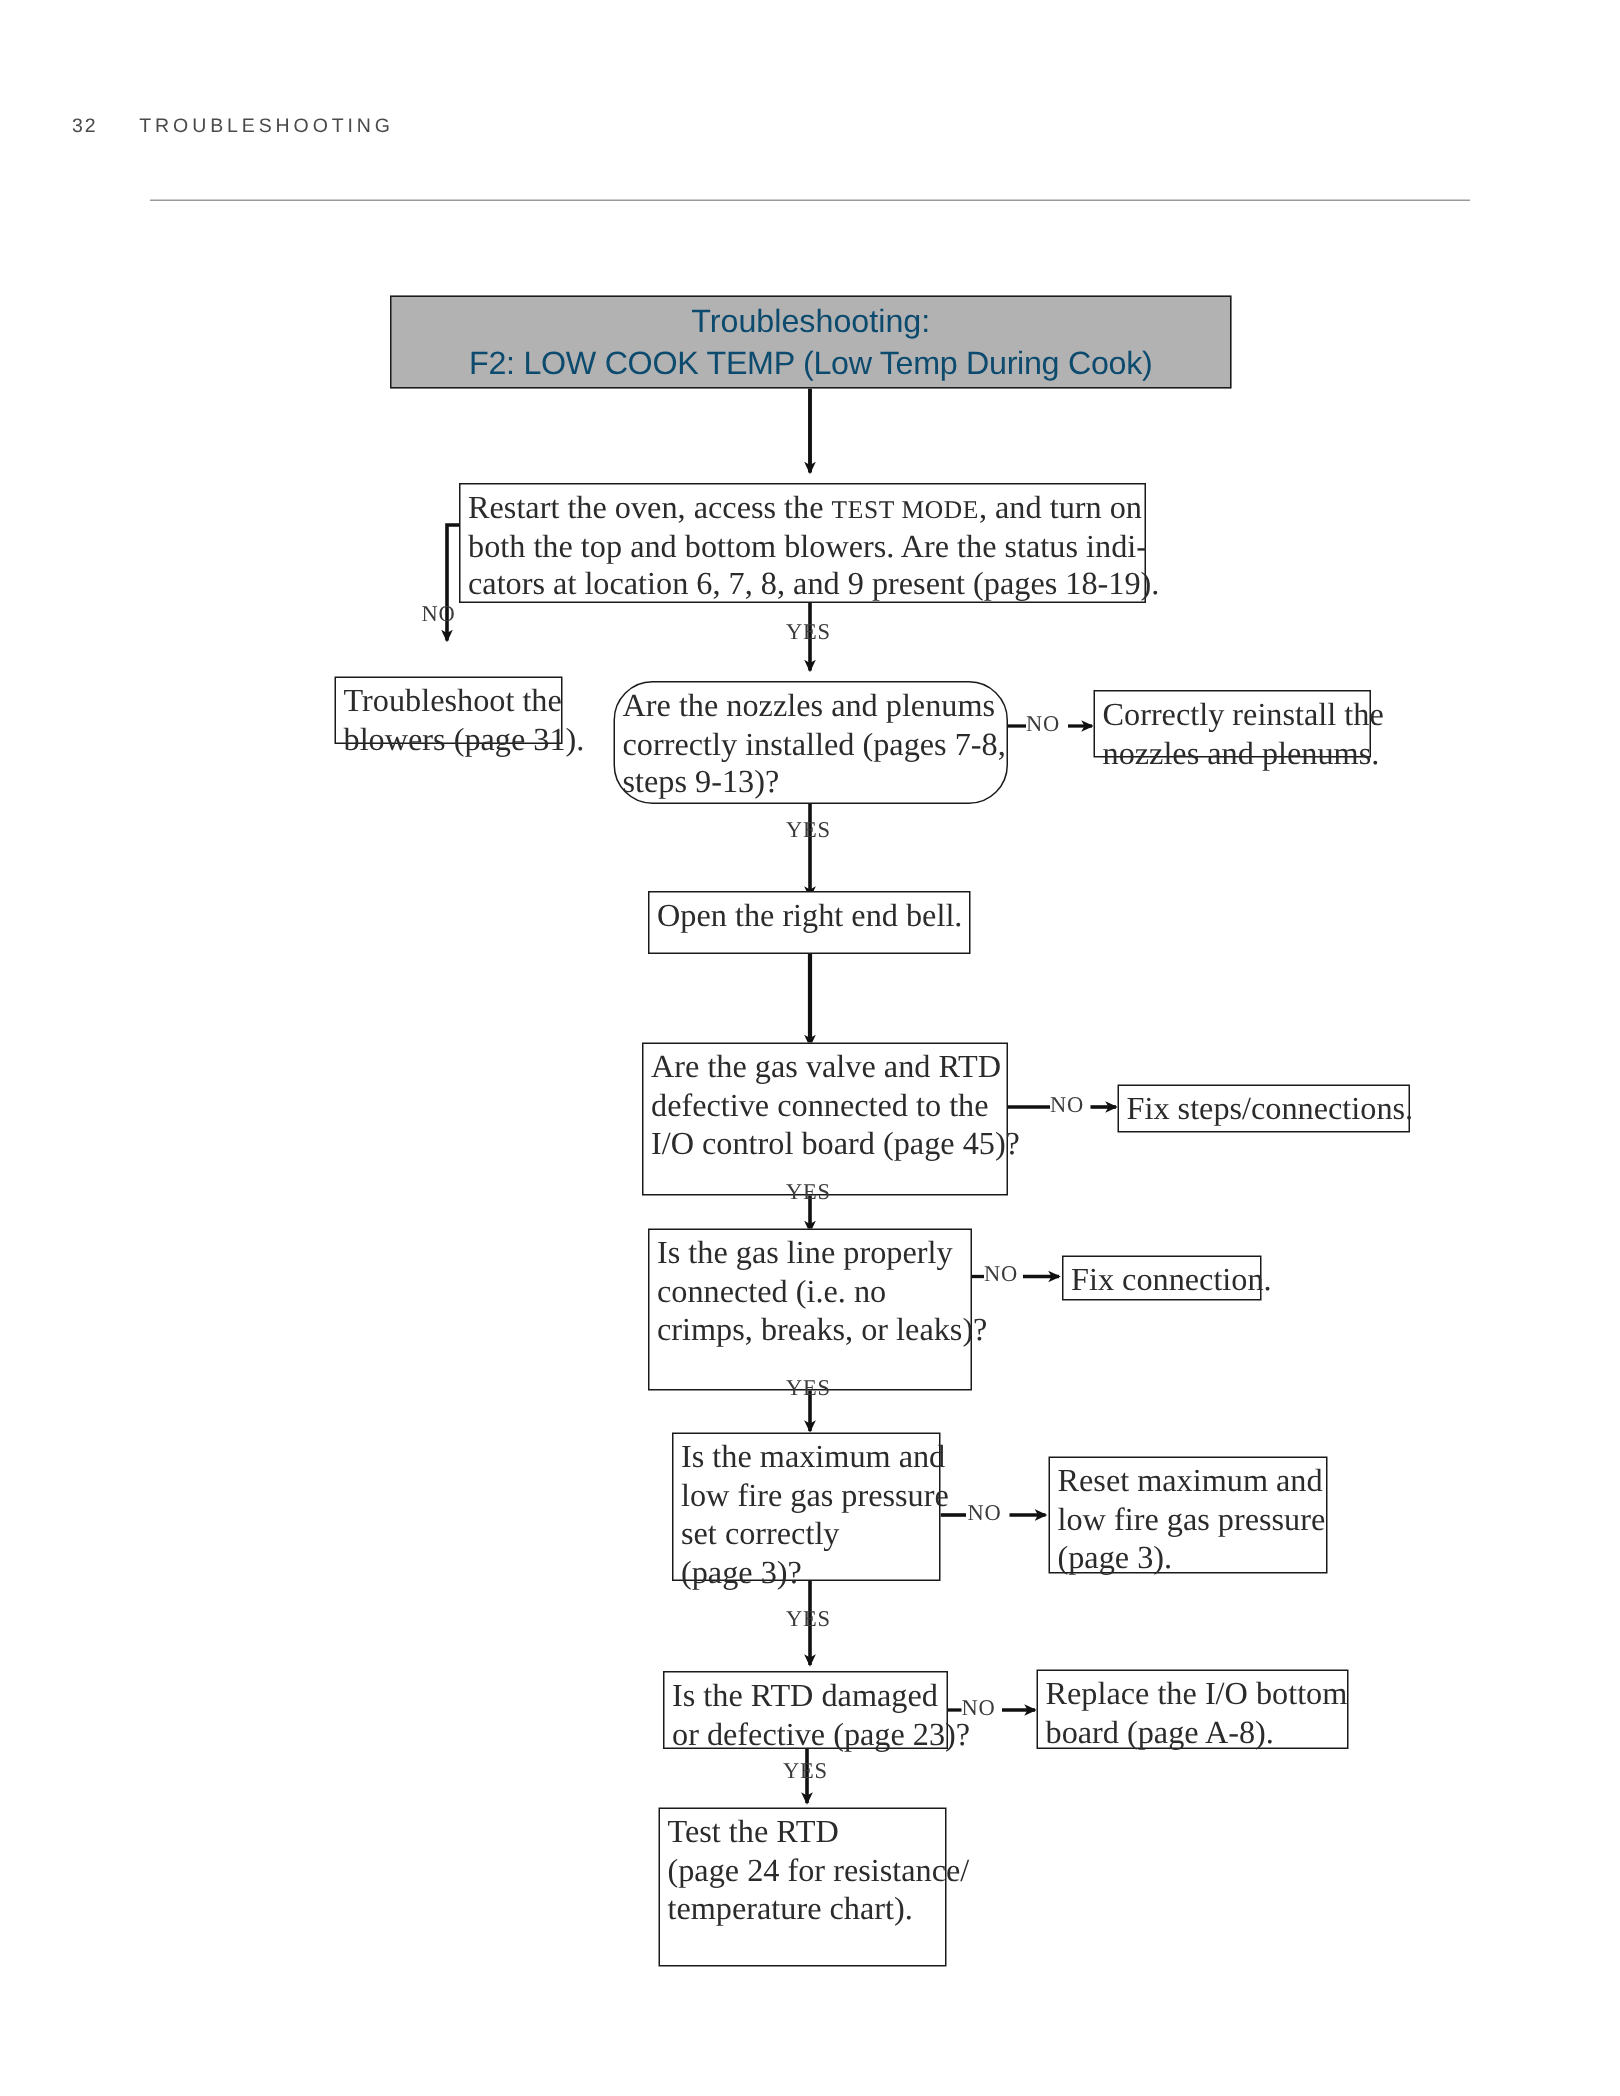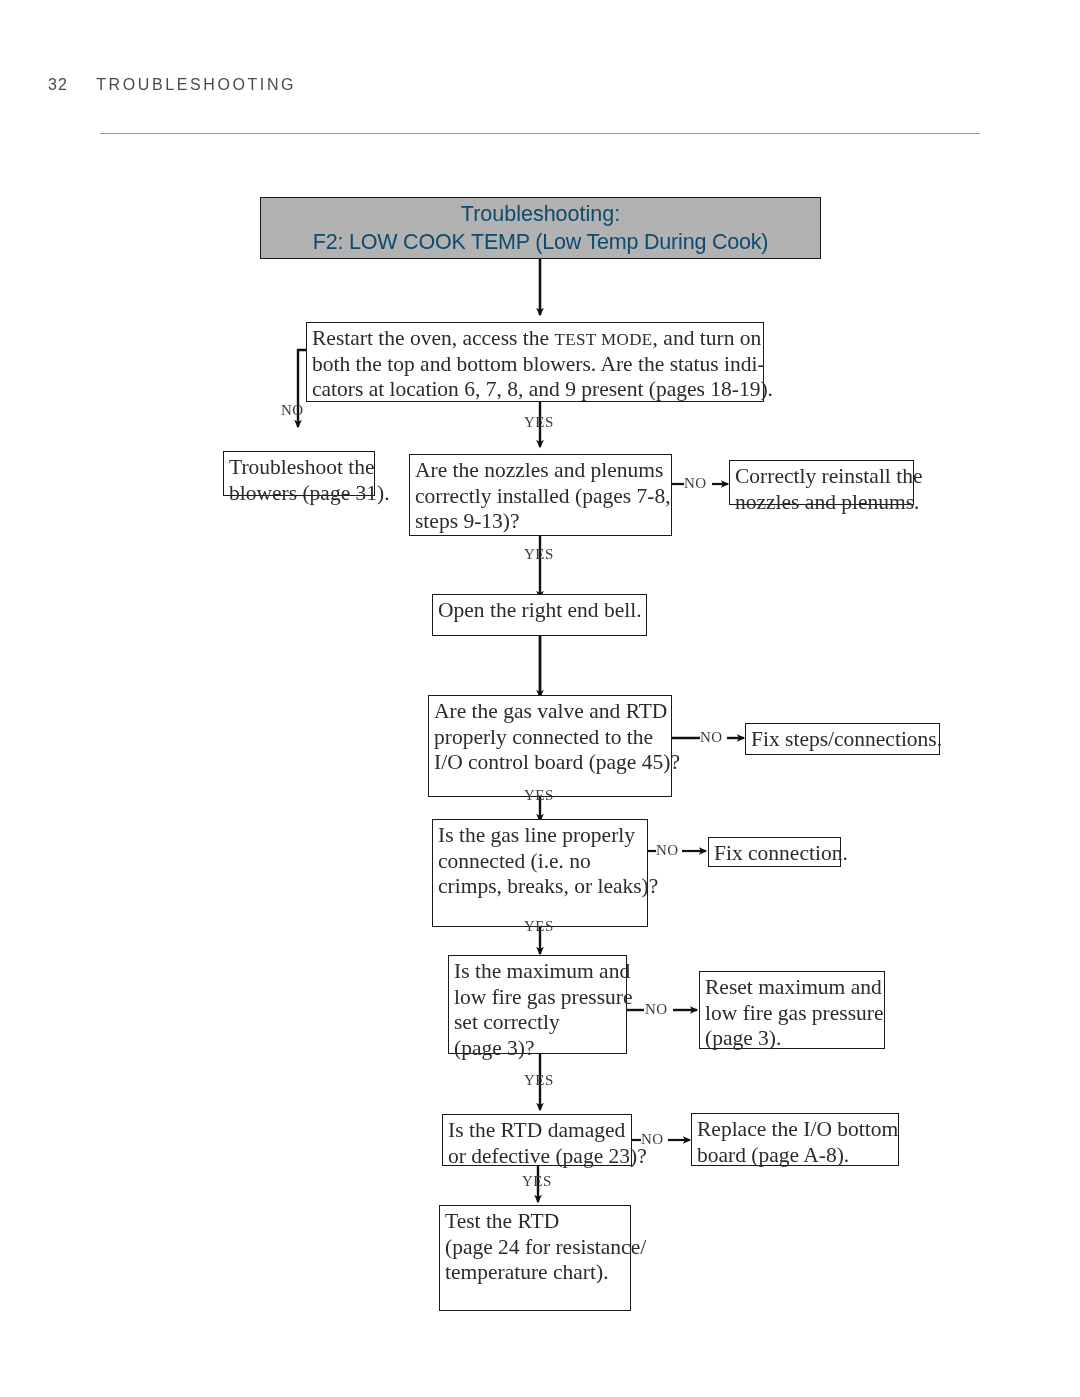--- a/index.html
+++ b/index.html
@@ -16,21 +16,21 @@
   }
 
   
   #page-header {
     position: absolute;
     left: 48px;
     top: 76px;
     display: flex;
     align-items: baseline;
     font-family: "Liberation Sans", "DejaVu Sans", sans-serif;
-    font-size: 16px;
+    font-size: 13px;
     letter-spacing: 2.6px;
     color: #4a4a4a;
   }
   #page-header .pg-num {
     margin-right: 28px;
     letter-spacing: 1.2px;
   }
   #header-rule {
     position: absolute;
     left: 100px;
@@ -174,41 +174,41 @@
   </div>
 
   <div class="edge-label" style="left:281px; top:402px;">NO</div>
   <div class="edge-label" style="left:524px; top:414px;">YES</div>
 
   <div class="node" style="left:223px; top:451px; width:152px; height:45px;">
     <span class="ln">Troubleshoot the</span>
     <span class="ln">blowers (page 31).</span>
   </div>
 
-  <div class="node" style="left:409px; top:454px; width:263px; height:82px;">
+  <div class="node" style="left:409px; top:454px; width:263px; height:82px;border-radius:26px;">
     <span class="ln">Are the nozzles and plenums</span>
     <span class="ln">correctly installed (pages 7-8,</span>
     <span class="ln">steps 9-13)?</span>
   </div>
 
   <div class="edge-label" style="left:684px; top:475px;">NO</div>
   <div class="edge-label" style="left:524px; top:546px;">YES</div>
 
   <div class="node" style="left:432px; top:594px; width:215px; height:42px;">
     <span class="ln">Open the right end bell.</span>
   </div>
 
   <div class="node" style="left:729px; top:460px; width:185px; height:45px;">
     <span class="ln">Correctly reinstall the</span>
     <span class="ln">nozzles and plenums.</span>
   </div>
 
   <div class="node" style="left:428px; top:695px; width:244px; height:102px;">
     <span class="ln">Are the gas valve and RTD</span>
-    <span class="ln">properly connected to the</span>
+    <span class="ln">defective connected to the</span>
     <span class="ln">I/O control board (page 45)?</span>
   </div>
 
   <div class="edge-label" style="left:700px; top:729px;">NO</div>
   <div class="edge-label" style="left:524px; top:787px;">YES</div>
 
   <div class="node" style="left:745px; top:723px; width:195px; height:32px;">
     <span class="ln">Fix steps/connections.</span>
   </div>
 

